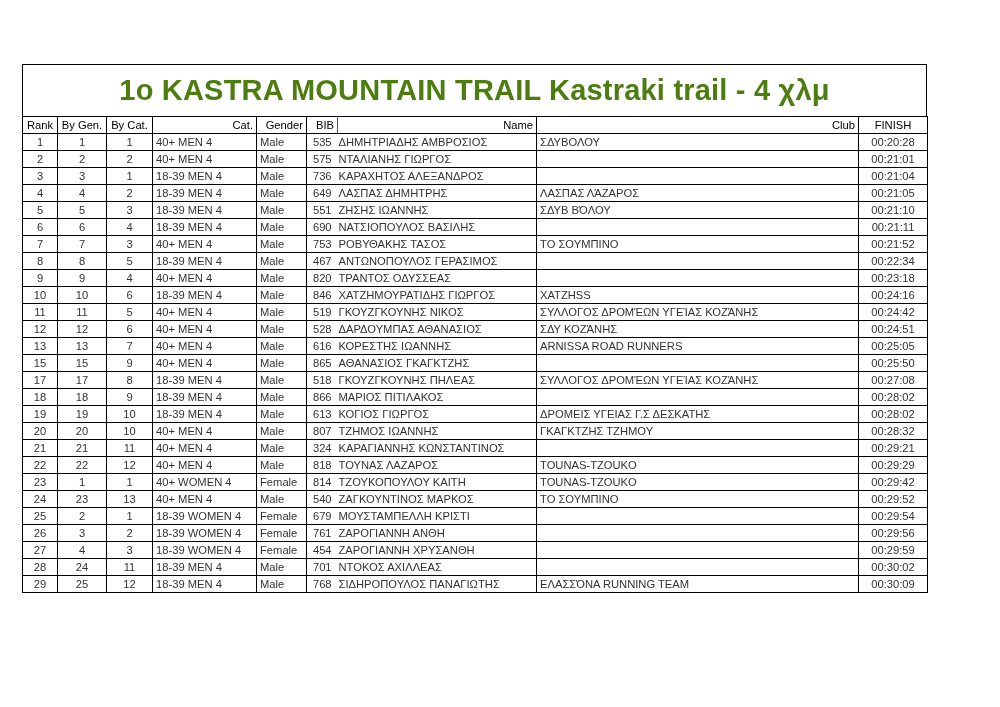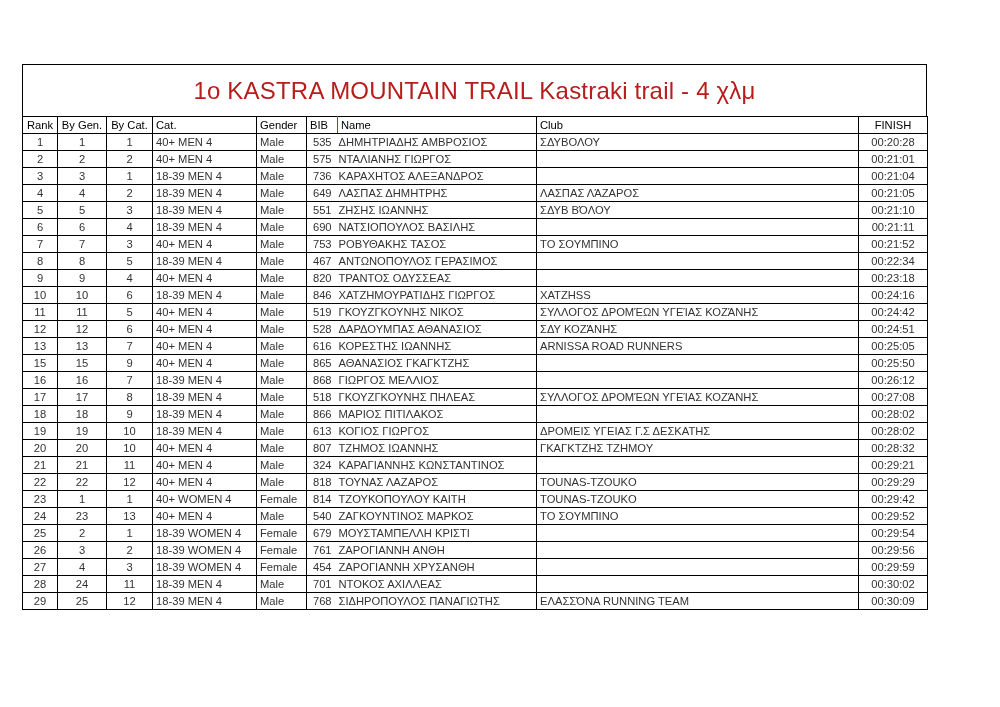--- a/index.html
+++ b/index.html
@@ -1,25 +1,25 @@
 <!DOCTYPE html>
 <html><head>
 <meta charset="utf-8">
 <style>
   html, body { margin:0; padding:0; background:#ffffff; }
   body { width:1000px; height:707px; position:relative; overflow:hidden;
          font-family:"Liberation Sans", "DejaVu Sans", sans-serif; color:#222; }
   .sheet { position:absolute; left:22px; top:64px; width:905px; }
   .title-box { height:52px; border:1px solid #000; border-bottom:none;
                display:flex; align-items:center; justify-content:center; box-sizing:border-box; }
-  .title { font-size:24px; font-weight:normal; color:#b91c1c; letter-spacing:0.2px; }
+  .title { font-size:29px; font-weight:bold; color:#4d7c0f; letter-spacing:0.2px; }
   table { border-collapse:collapse; table-layout:fixed; width:905px;padding-left:39px; }
   td, th { border:1px solid #000; height:16.3px; padding:0 3px; font-size:11.2px;
            white-space:nowrap; overflow:hidden; line-height:16px; box-sizing:border-box; }
-  th { font-weight:normal; color:#000; text-align:left; }
+  th { font-weight:normal; color:#000; text-align:right; }
   th.c { text-align:center; }
   td { color:#333; }
   td.c { text-align:center; }
   td.r { text-align:center; border-right:none; }
   td.name { border-left:none; padding-left:1px; }
   th.bib { border-right:1px solid #15803d; }
   td.fin { text-align:center; }
 </style>
 </head>
 <body>
@@ -202,31 +202,20 @@
           <td class="c">15</td>
           <td class="c">9</td>
           <td>40+ MEN 4</td>
           <td>Male</td>
           <td class="r">865</td>
           <td class="name">ΑΘΑΝΑΣΙΟΣ ΓΚΑΓΚΤΖΗΣ</td>
           <td></td>
           <td class="fin">00:25:50</td>
         </tr>
         <tr>
-          <td class="c">16</td>
-          <td class="c">16</td>
-          <td class="c">7</td>
-          <td>18-39 MEN 4</td>
-          <td>Male</td>
-          <td class="r">868</td>
-          <td class="name">ΓΙΩΡΓΟΣ ΜΕΛΛΙΟΣ</td>
-          <td></td>
-          <td class="fin">00:26:12</td>
-        </tr>
-        <tr>
           <td class="c">17</td>
           <td class="c">17</td>
           <td class="c">8</td>
           <td>18-39 MEN 4</td>
           <td>Male</td>
           <td class="r">518</td>
           <td class="name">ΓΚΟΥΖΓΚΟΥΝΗΣ ΠΗΛΕΑΣ</td>
           <td>ΣΥΛΛΟΓΟΣ ΔΡΟΜΈΩΝ ΥΓΕΊΑΣ ΚΟΖΆΝΗΣ</td>
           <td class="fin">00:27:08</td>
         </tr>

